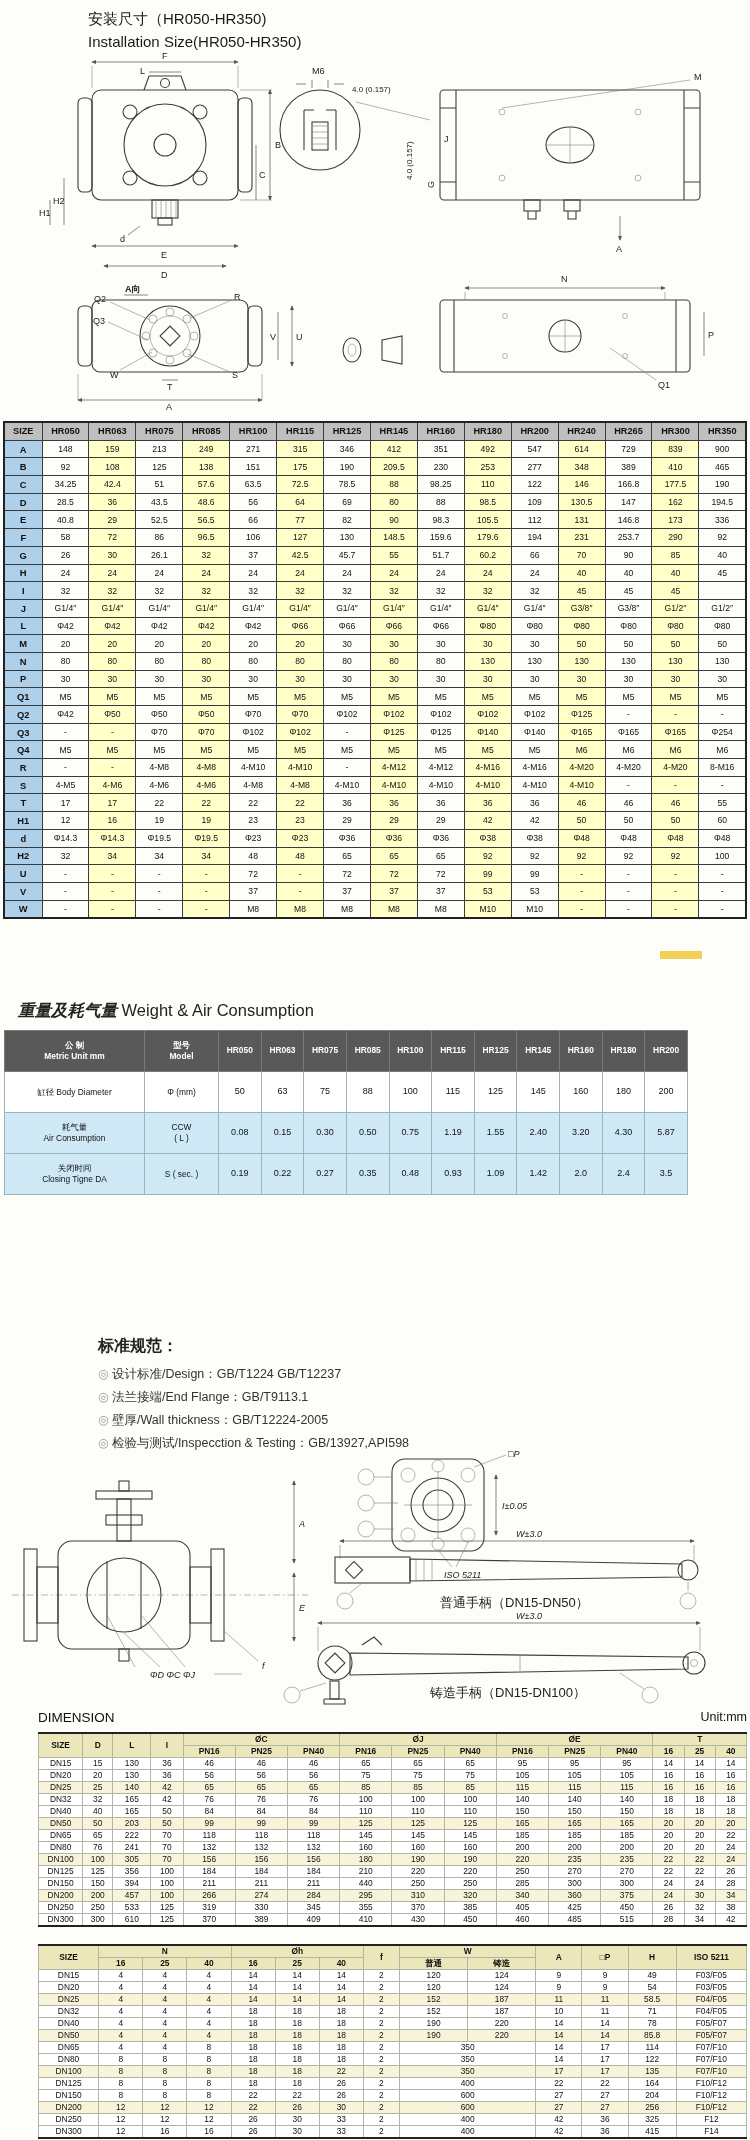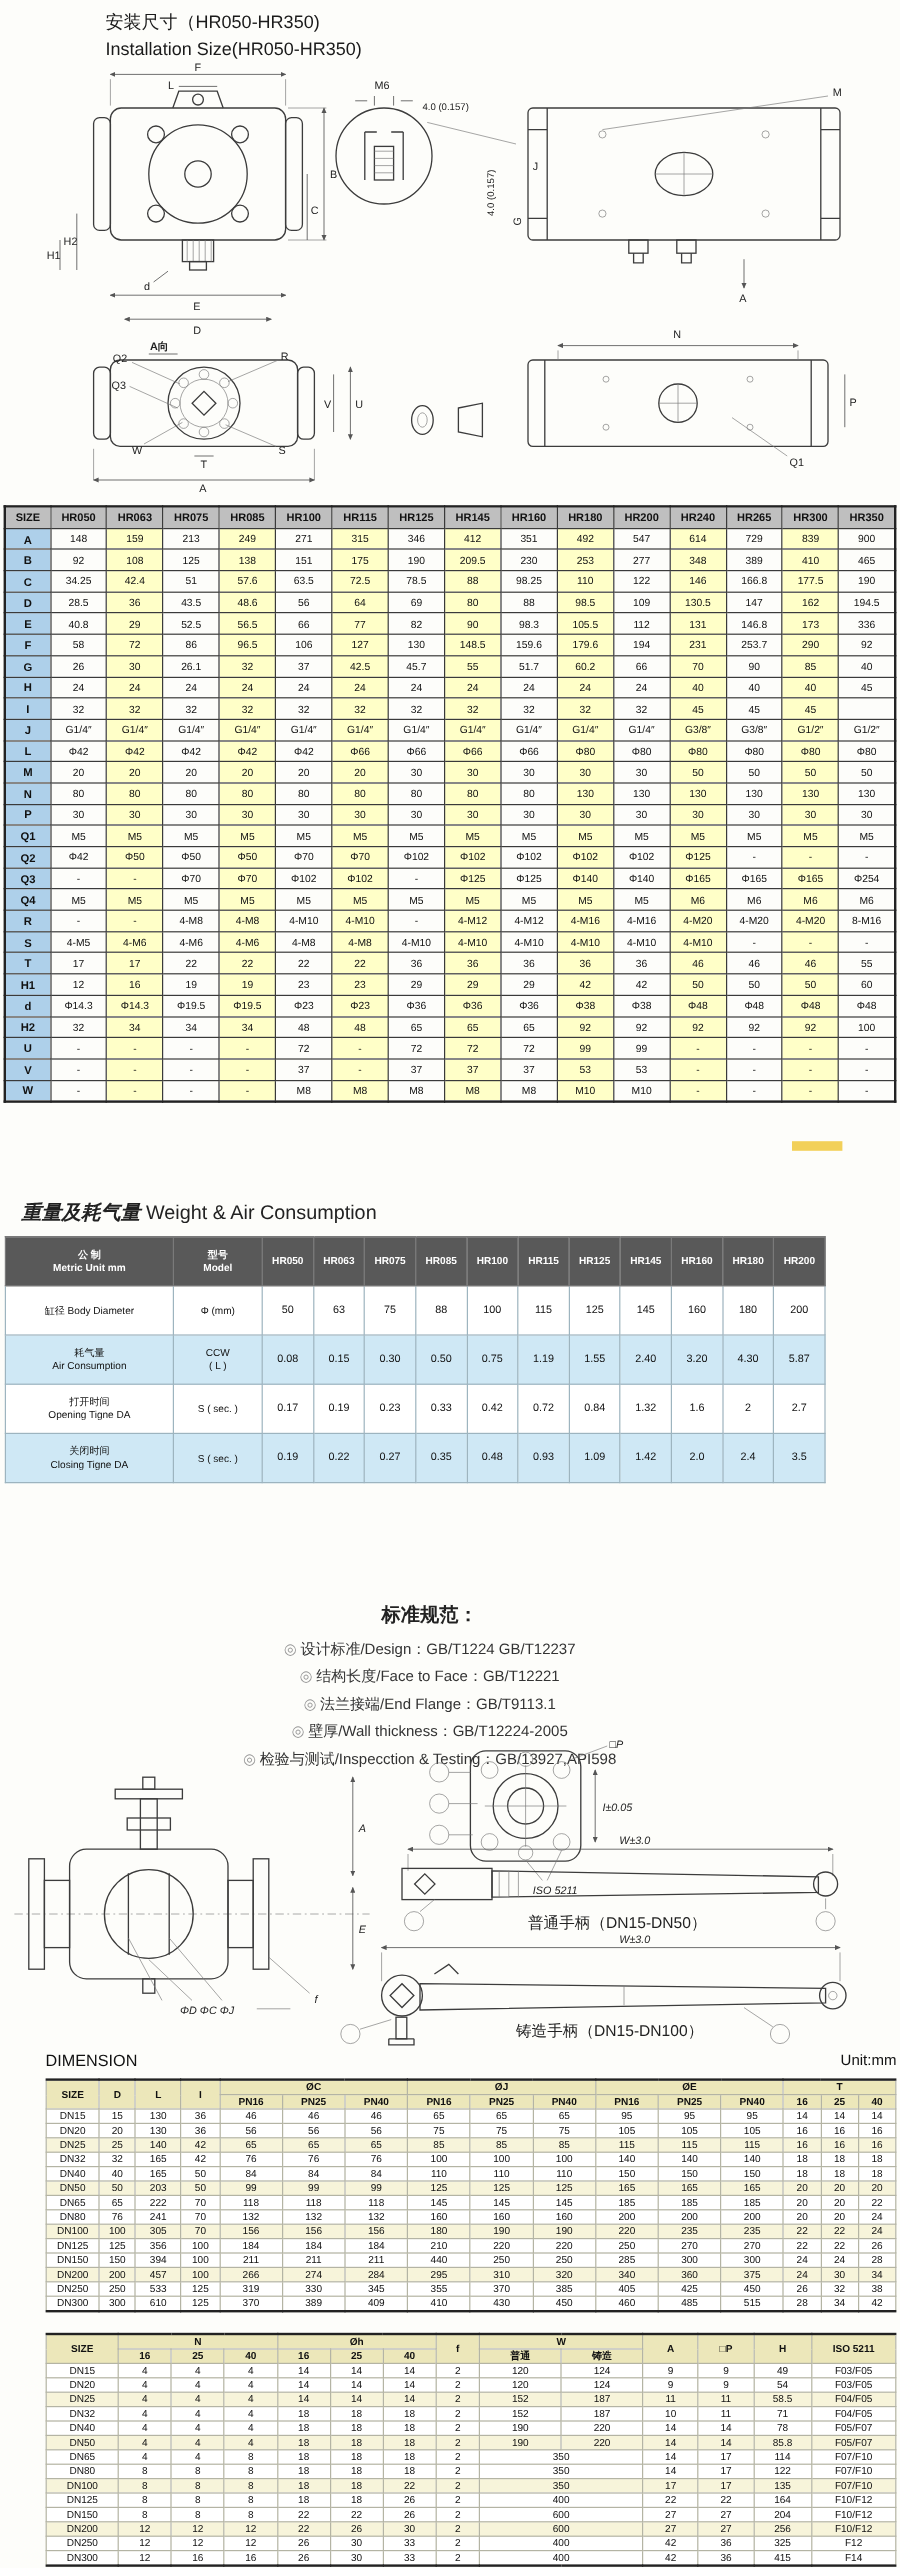--- a/index.html
+++ b/index.html
@@ -18,21 +18,21 @@
   .install th{background:#bfbfbf;font-weight:bold;font-size:9.2px;}
   .install td.rowlab{background:#aed0ea;font-weight:bold;font-size:9.4px;}
   .install td.yel{background:#ffffc8;}
   .wc-title{position:absolute;top:1000px;left:18px;font-size:16.5px;color:#222;}
   .wc-title .zh{font-weight:bold;font-style:italic;}
   table.weight{position:absolute;top:1030px;left:4px;width:684px;border-collapse:collapse;table-layout:fixed;}
   .weight th{background:#595959;color:#fff;font-size:8.4px;font-weight:bold;border:1px solid #7a7a7a;height:40px;padding:0;white-space:pre-line;line-height:1.35;}
   .weight td{border:1px solid #9db4bf;font-size:9px;text-align:center;height:40px;padding:0;white-space:pre-line;line-height:1.3;background:#fff;}
   .weight td.lab{font-size:8.4px;}
   .weight tr.blue td{background:#cfe8f5;}
-  .std{position:absolute;top:1336px;left:98px;width:520px;text-align:center;}
+  .std{position:absolute;top:1336px;left:98px;width:520px;}
   .std .hd{font-size:16px;font-weight:bold;margin-bottom:9px;color:#222;}
   .std .it{font-size:12.5px;margin:6px 0;color:#333;}
   .std .blt{color:#999;margin-right:3px;}
   .hl-mark{position:absolute;top:951px;left:660px;width:42px;height:8px;background:#f0c83c;opacity:0.85;}
   .dim-head{position:absolute;top:1710px;left:38px;width:709px;font-size:13.5px;color:#111;}
   .dim-head .unit{float:right;font-size:12.5px;}
   table.dim{position:absolute;left:38px;width:709px;border-collapse:collapse;table-layout:fixed;border-top:2.5px solid #222;border-bottom:2.5px solid #222;}
   #dim1{top:1732px;}
   #dim2{top:1944px;}
   .dim th,.dim td{border:1px solid #b4b4a4;font-size:8.4px;text-align:center;padding:0;height:11px;line-height:11px;white-space:nowrap;overflow:hidden;background:#fff;}
@@ -769,36 +769,20 @@
           <td>0.30</td>
           <td>0.50</td>
           <td>0.75</td>
           <td>1.19</td>
           <td>1.55</td>
           <td>2.40</td>
           <td>3.20</td>
           <td>4.30</td>
           <td>5.87</td>
         </tr>
-        <tr>
-          <td class="lab">打开时间
-Opening Tigne DA</td>
-          <td class="lab">S ( sec. )</td>
-          <td>0.17</td>
-          <td>0.19</td>
-          <td>0.23</td>
-          <td>0.33</td>
-          <td>0.42</td>
-          <td>0.72</td>
-          <td>0.84</td>
-          <td>1.32</td>
-          <td>1.6</td>
-          <td>2</td>
-          <td>2.7</td>
-        </tr>
         <tr class="blue">
           <td class="lab">关闭时间
 Closing Tigne DA</td>
           <td class="lab">S ( sec. )</td>
           <td>0.19</td>
           <td>0.22</td>
           <td>0.27</td>
           <td>0.35</td>
           <td>0.48</td>
           <td>0.93</td>
@@ -808,21 +792,20 @@
           <td>2.4</td>
           <td>3.5</td>
         </tr>
       </tbody>
   </table>
 
   <div class="std">
     <div class="hd">标准规范：</div>
     <div id="std-items">
         <div class="it"><span class="blt">◎</span>设计标准/Design：GB/T1224  GB/T12237</div>
-        <div class="it"><span class="blt">◎</span>结构长度/Face to Face：GB/T12221</div>
         <div class="it"><span class="blt">◎</span>法兰接端/End Flange：GB/T9113.1</div>
         <div class="it"><span class="blt">◎</span>壁厚/Wall thickness：GB/T12224-2005</div>
         <div class="it"><span class="blt">◎</span>检验与测试/Inspecction &amp; Testing：GB/13927,API598</div>
       </div>
   </div>
 
   <svg style="position:absolute;top:1445px;left:0;" width="750" height="262" viewBox="0 0 750 262">
     <defs>
       <marker id="ar2" markerWidth="7" markerHeight="6" refX="6" refY="3" orient="auto">
           <path d="M0,0L7,3L0,6z" fill="#555"></path>

